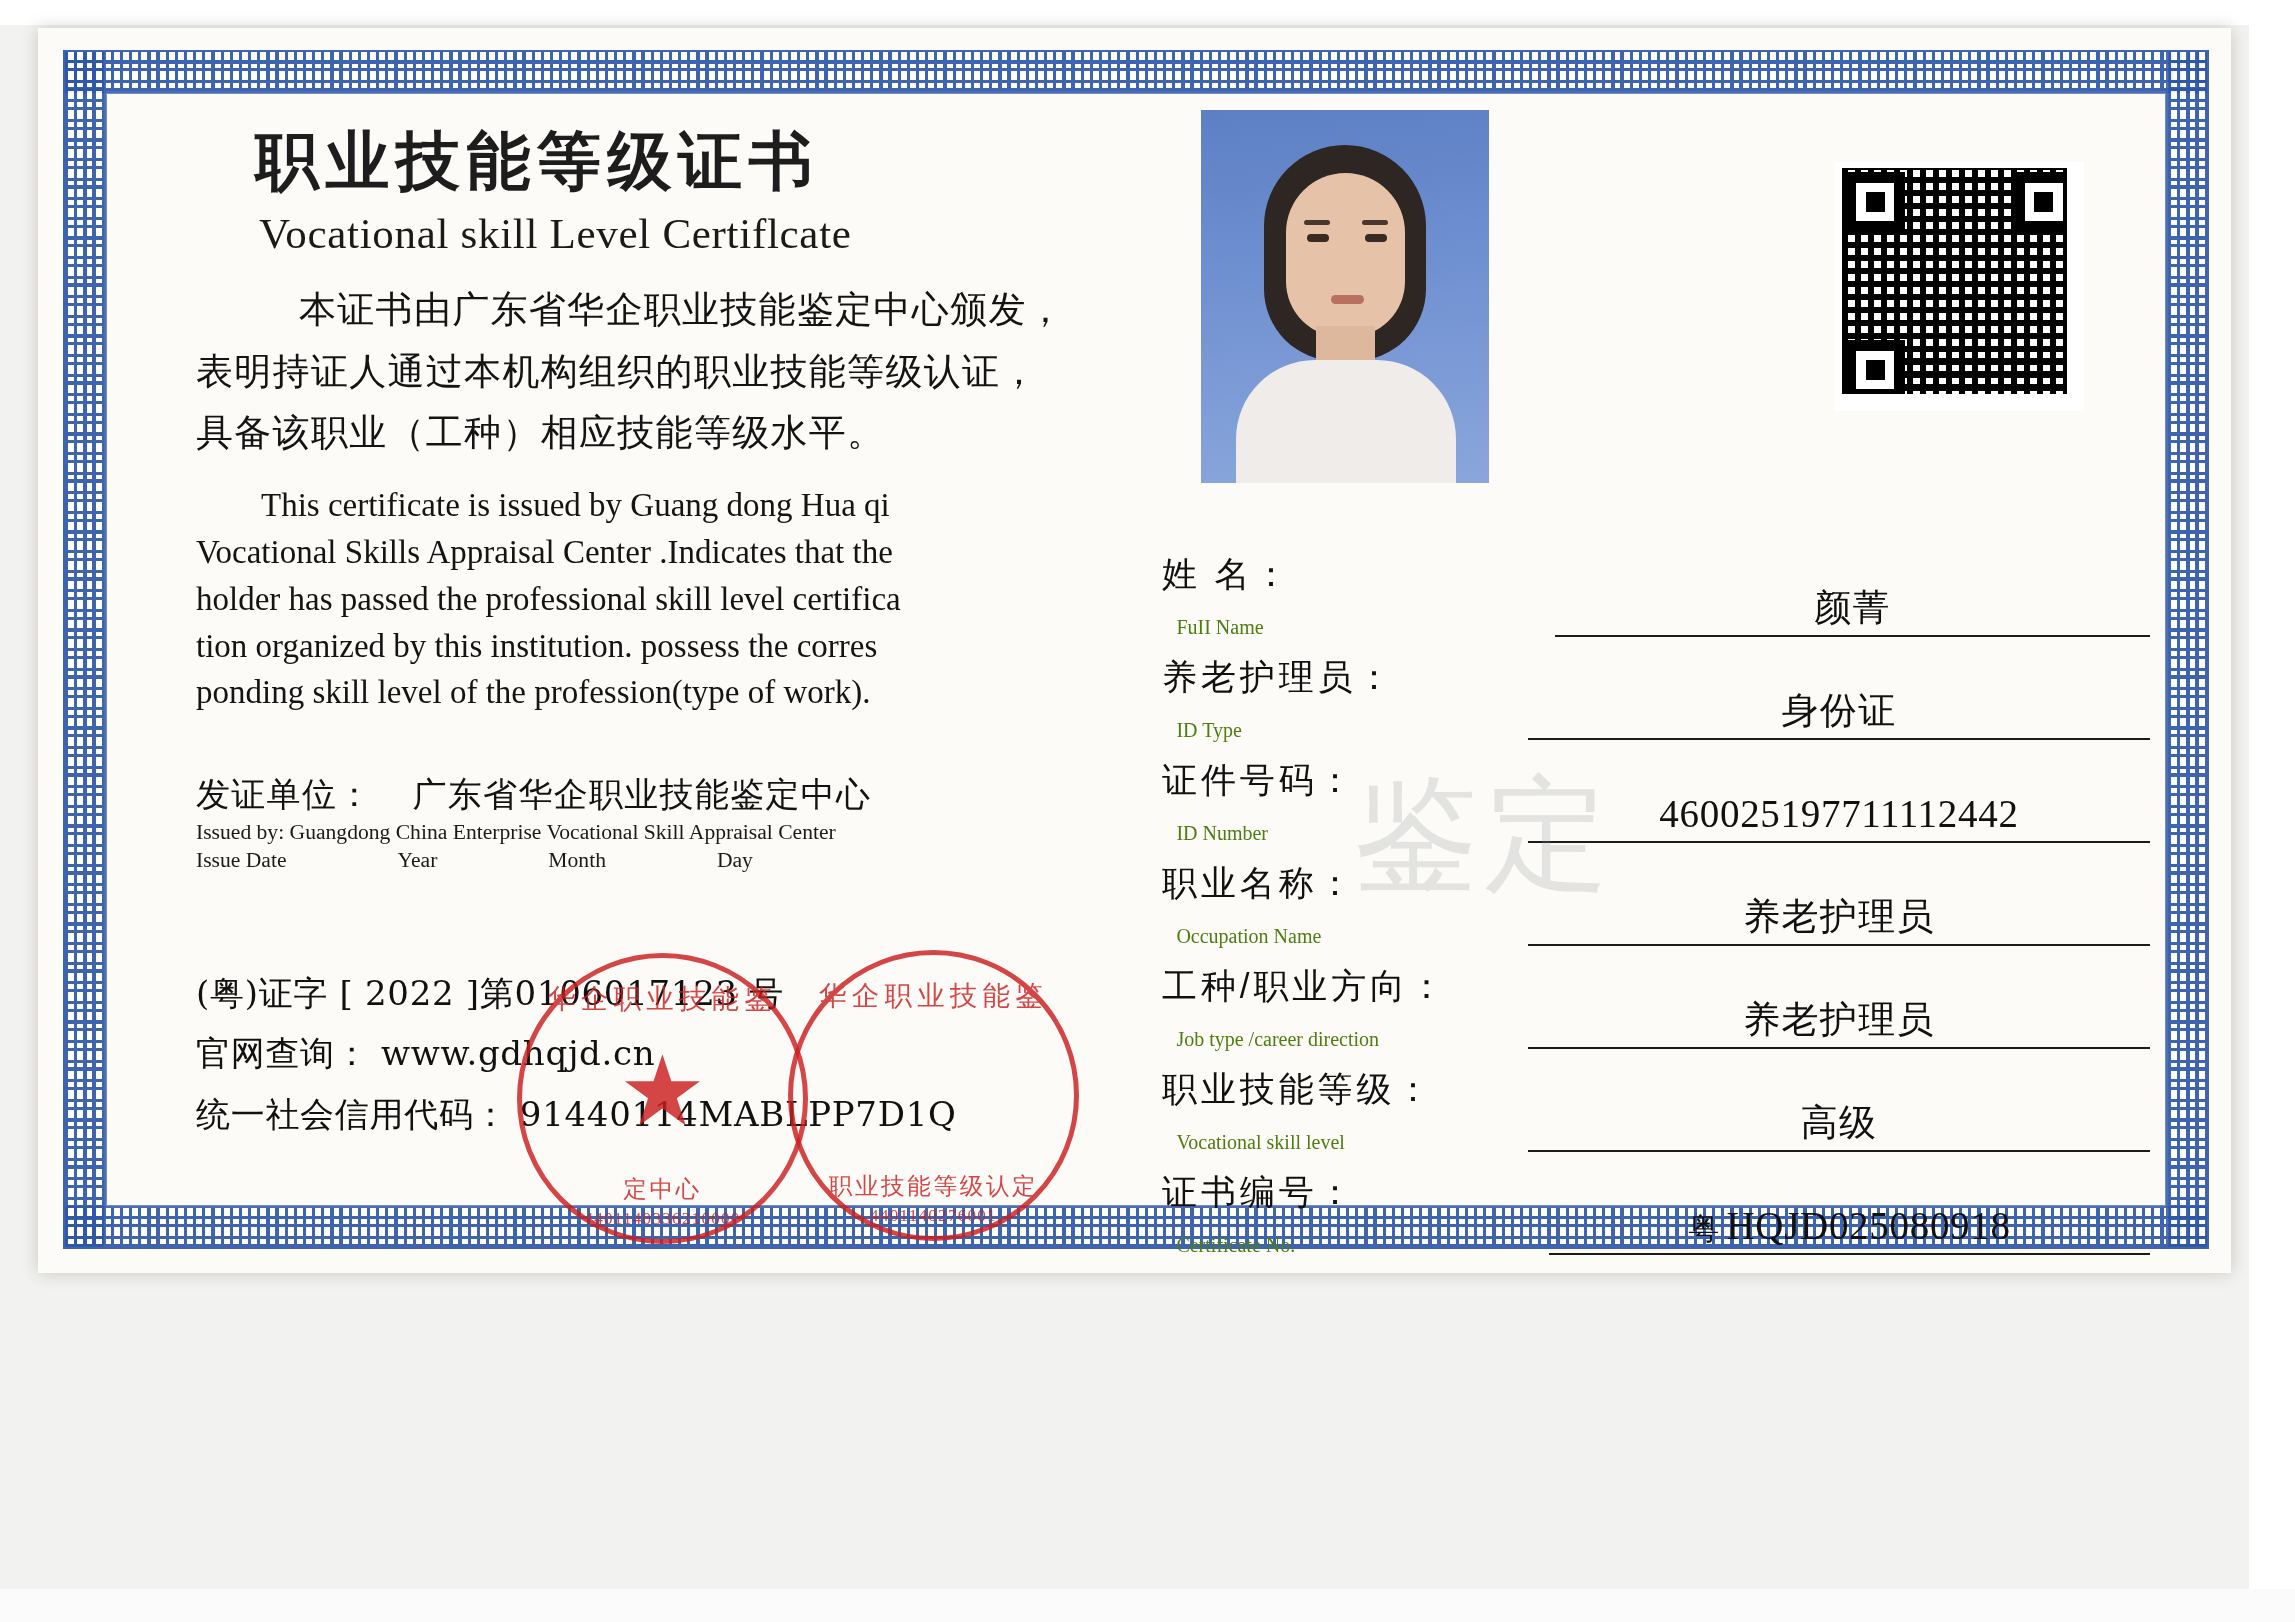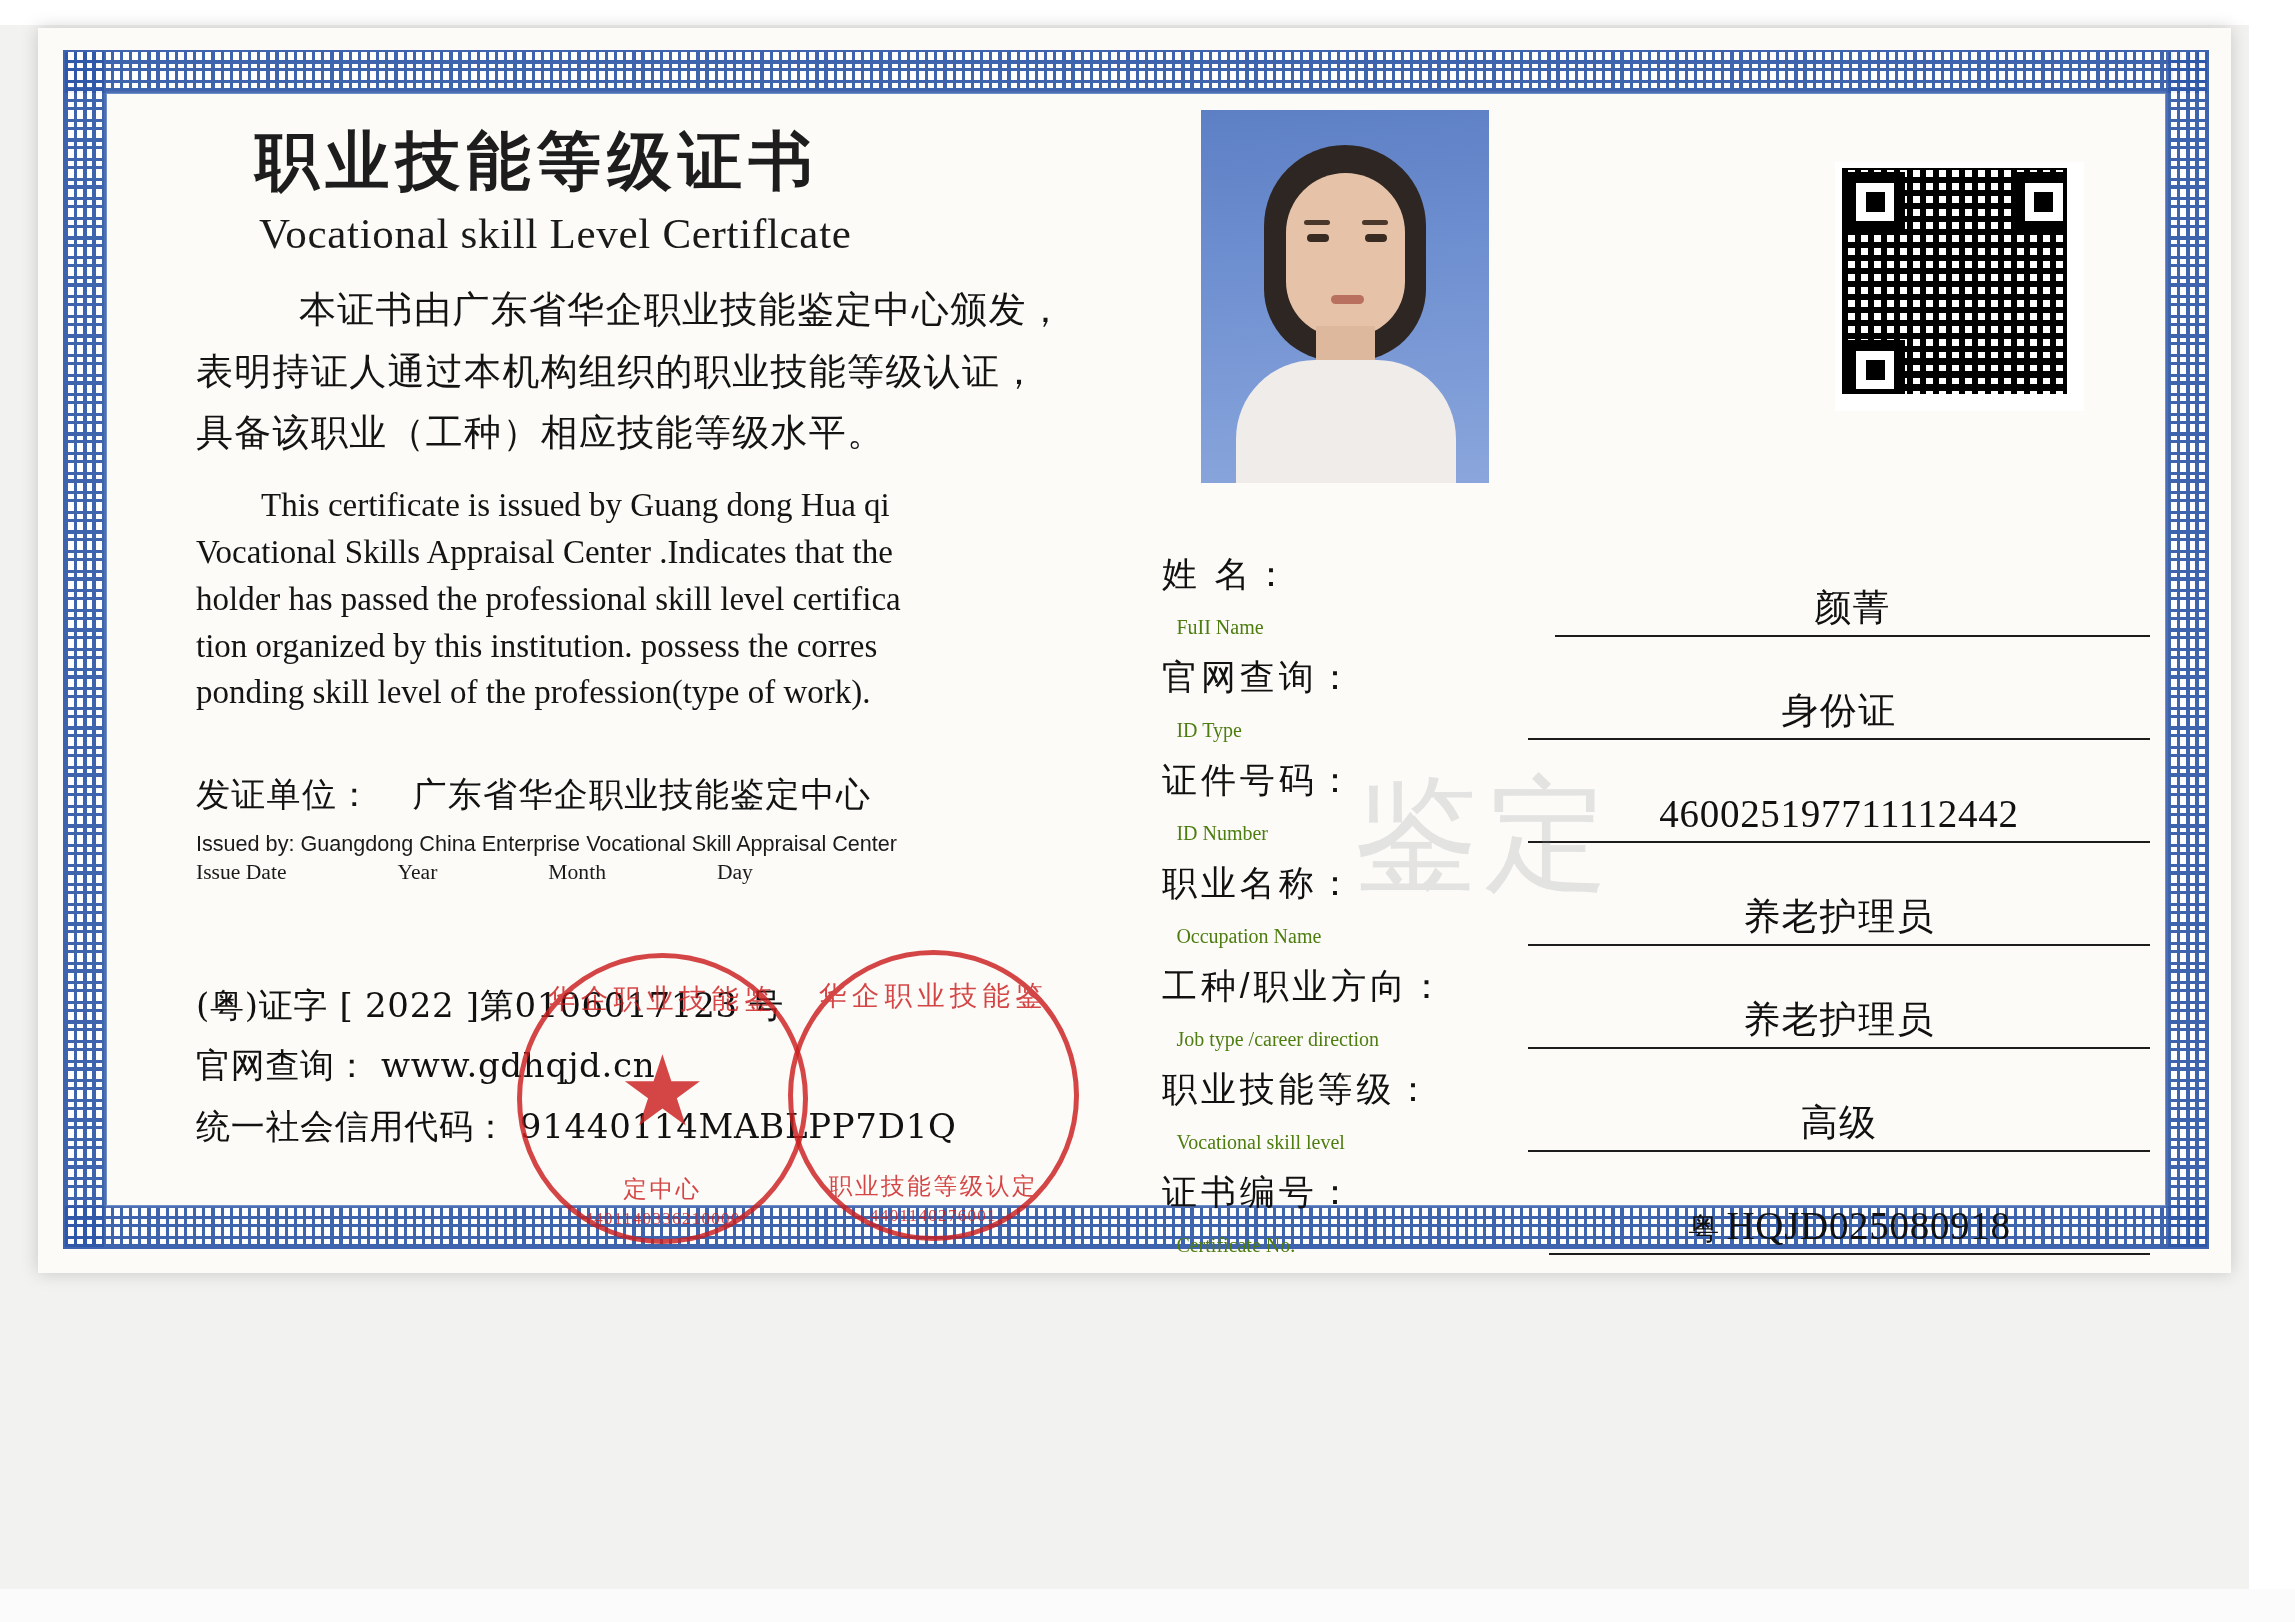--- a/index.html
+++ b/index.html
@@ -152,24 +152,24 @@
     white-space: nowrap;
   }
   .val-cn {
     font-family: "DejaVu Serif", serif;
     font-size: 34px;
     color: #131313;
     letter-spacing: 1.3px;
     white-space: nowrap;
   }
   .lbl-en {
-    font-family: Liberation Sans, sans-serif;
+    font-family: Liberation Serif, serif;
     font-size: 21.6px;
     color: #1a1a1a;
-    margin-top: 13px;
+    margin-top: 2px;
     white-space: nowrap;
   }
   .date-line {
     margin-top: 31px;
     display: flex;
     align-items: baseline;
     font-family: "DejaVu Serif", serif;
     font-size: 34px;
     color: #131313;
   }
@@ -541,21 +541,21 @@
               <div class="f-cn">姓       名：</div>
               <div class="f-en">FuII Name</div>
             </div>
             <div class="f-value-wrap">
               <span class="f-value">颜菁</span>
             </div>
           </div>
 
           <div class="field-row row-idtype">
             <div class="f-labels">
-              <div class="f-cn">官网查询：</div>
+              <div class="f-cn">养老护理员：</div>
               <div class="f-en">ID Type</div>
             </div>
             <div class="f-value-wrap">
               <span class="f-value">身份证</span>
             </div>
           </div>
 
           <div class="field-row row-idnum">
             <div class="f-labels">
               <div class="f-cn">证件号码：</div>

